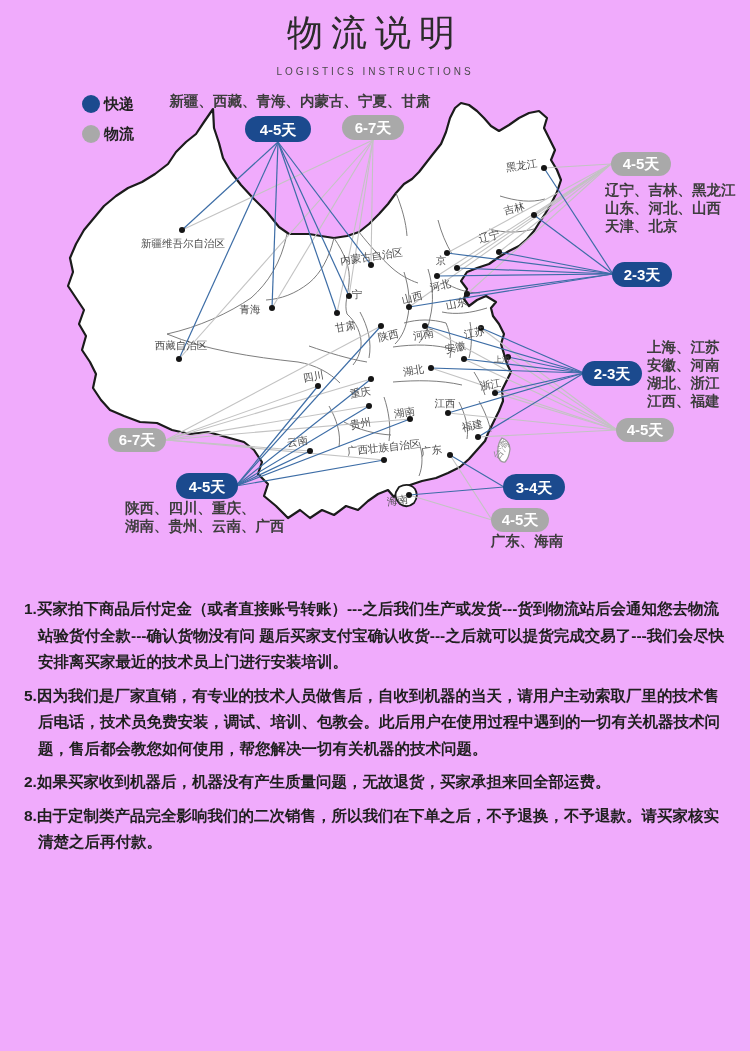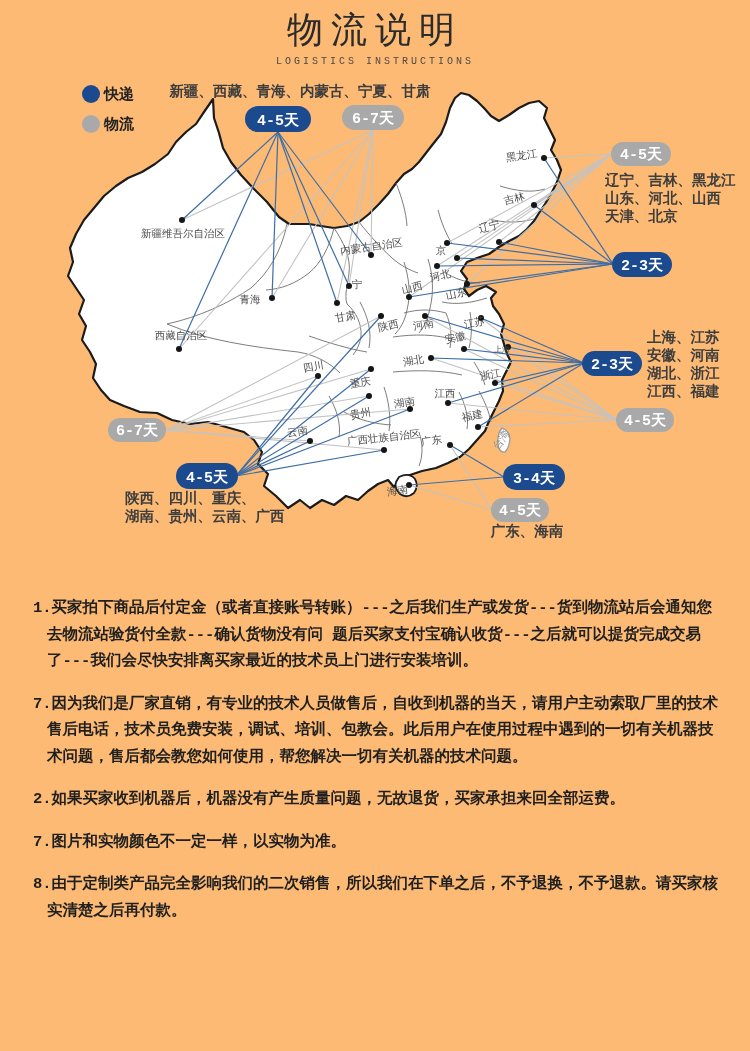--- a/index.html
+++ b/index.html
@@ -1,40 +1,40 @@
 <!DOCTYPE html>
 <html lang="zh"><head>
 <meta charset="utf-8">
 <style>
   html,body{margin:0;padding:0;background:#fff;}
-  .page{position:relative;width:750px;height:1051px;background:#fdba74;overflow:hidden;
-        font-family:Liberation Mono, monospace;color:#222;}
+  .page{position:relative;width:750px;height:1051px;background:#f0abfc;overflow:hidden;
+        font-family:Liberation Sans, sans-serif;color:#222;}
   .hdr{text-align:center;padding-top:12px;}
   .hdr h1{margin:0;font-size:36px;font-weight:500;letter-spacing:8px;color:#2b2b2b;line-height:42px;}
-  .hdr .sub{margin-top:2px;font-size:10px;letter-spacing:3px;color:#4a4a4a;}
+  .hdr .sub{margin-top:12px;font-size:10px;letter-spacing:3px;color:#4a4a4a;}
   .map-wrap{position:relative;width:750px;height:500px;}
   svg{display:block;}
   .outline{fill:#ffffff;stroke:#1b1b1b;stroke-width:2.2;stroke-linejoin:round;}
   .island{fill:#ffffff;stroke:#1b1b1b;stroke-width:1.8;stroke-linejoin:round;}
   .island-light{fill:#ffffff;stroke:#9a9a9a;stroke-width:1.3;}
   .border{fill:none;stroke:#6e6e6e;stroke-width:0.9;}
   .gline{stroke:#c3c3c3;stroke-width:1.1;}
   .bline{stroke:#3d6da6;stroke-width:1.2;}
   .dot{fill:#151515;}
   .plabel{font-size:10.5px;fill:#4c4c4c;text-anchor:middle;font-weight:500;}
   .plabel-sm{font-size:8px;fill:#4c4c4c;text-anchor:middle;}
   .plabel-light{font-size:10.5px;fill:#8f8f8f;text-anchor:middle;}
   .pill-blue{fill:#1b4a8e;}
   .pill-gray{fill:#a9a9a9;}
   .pill-text{fill:#ffffff;font-size:15px;font-weight:bold;text-anchor:middle;}
   .rgn{font-size:14.5px;fill:#3d3d3d;font-weight:600;}
   .rgn-c{text-anchor:middle;}
   .legend-text{font-size:15px;fill:#222;font-weight:600;}
   .terms{padding:12px 14px 0 17px;font-size:15.5px;line-height:26.5px;color:#1f1f1f;font-weight:600;}
-  .terms p{margin:16px;padding-left:14px;text-indent:-14px;}
+  .terms p{margin:7px;padding-left:14px;text-indent:-14px;}
 </style>
 </head>
 <body>
 
 <div class="page">
 
   <div class="hdr">
     <h1>物流说明</h1>
     <div class="sub">LOGISTICS INSTRUCTIONS</div>
   </div>
@@ -253,19 +253,18 @@
         <circle cx="91" cy="122" r="9" fill="#1b4a8e"></circle>
         <text class="legend-text" x="104" y="127">快递</text>
         <circle cx="91" cy="152" r="9" fill="#a9a9a9"></circle>
         <text class="legend-text" x="104" y="157">物流</text>
       </g>
     </svg>
   </div>
 
   <div class="terms">
     <p>1.买家拍下商品后付定金（或者直接账号转账）---之后我们生产或发货---货到物流站后会通知您去物流站验货付全款---确认货物没有问 题后买家支付宝确认收货---之后就可以提货完成交易了---我们会尽快安排离买家最近的技术员上门进行安装培训。</p>
-    <p>7.因为我们是厂家直销，有专业的技术人员做售后，自收到机器的当天，请用户主动索取厂里的技术售后电话，技术员免费安装，调试、培训、包教会。此后用户在使用过程中遇到的一切有关机器技术问题，售后都会教您如何使用，帮您解决一切有关机器的技术问题。</p>
+    <p>5.因为我们是厂家直销，有专业的技术人员做售后，自收到机器的当天，请用户主动索取厂里的技术售后电话，技术员免费安装，调试、培训、包教会。此后用户在使用过程中遇到的一切有关机器技术问题，售后都会教您如何使用，帮您解决一切有关机器的技术问题。</p>
     <p>2.如果买家收到机器后，机器没有产生质量问题，无故退货，买家承担来回全部运费。</p>
-    <p>7.图片和实物颜色不一定一样，以实物为准。</p>
     <p>8.由于定制类产品完全影响我们的二次销售，所以我们在下单之后，不予退换，不予退款。请买家核实清楚之后再付款。</p>
   </div>
 
 </div>
 
 </body></html>

